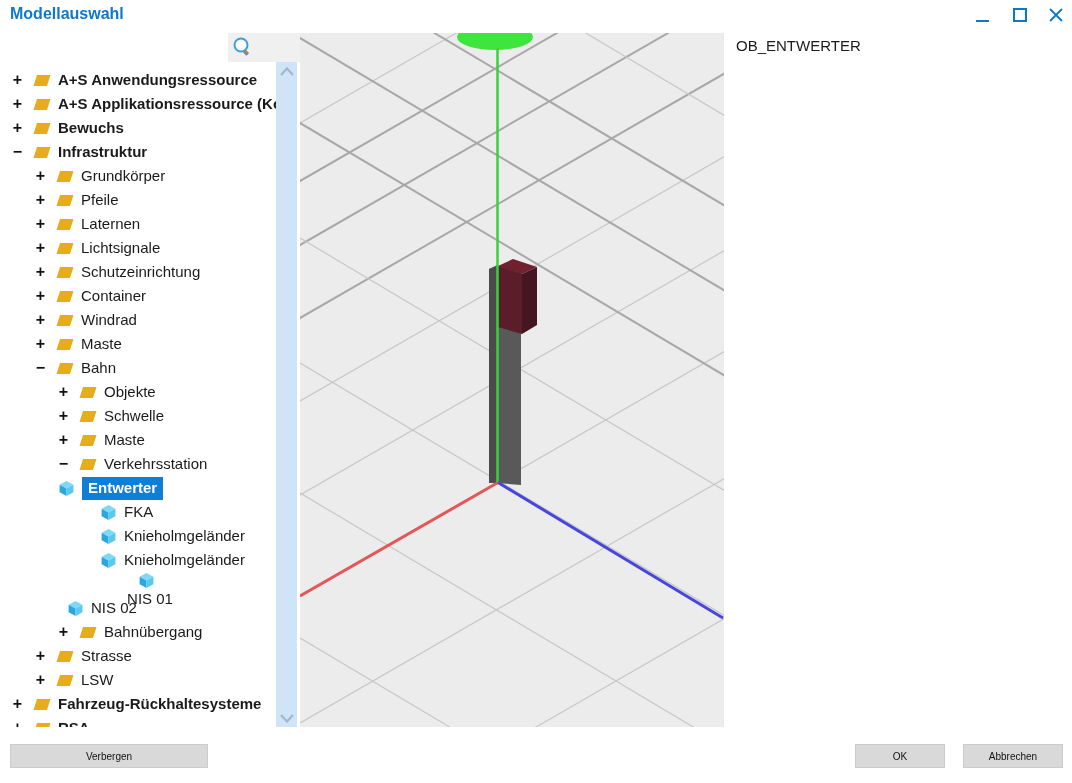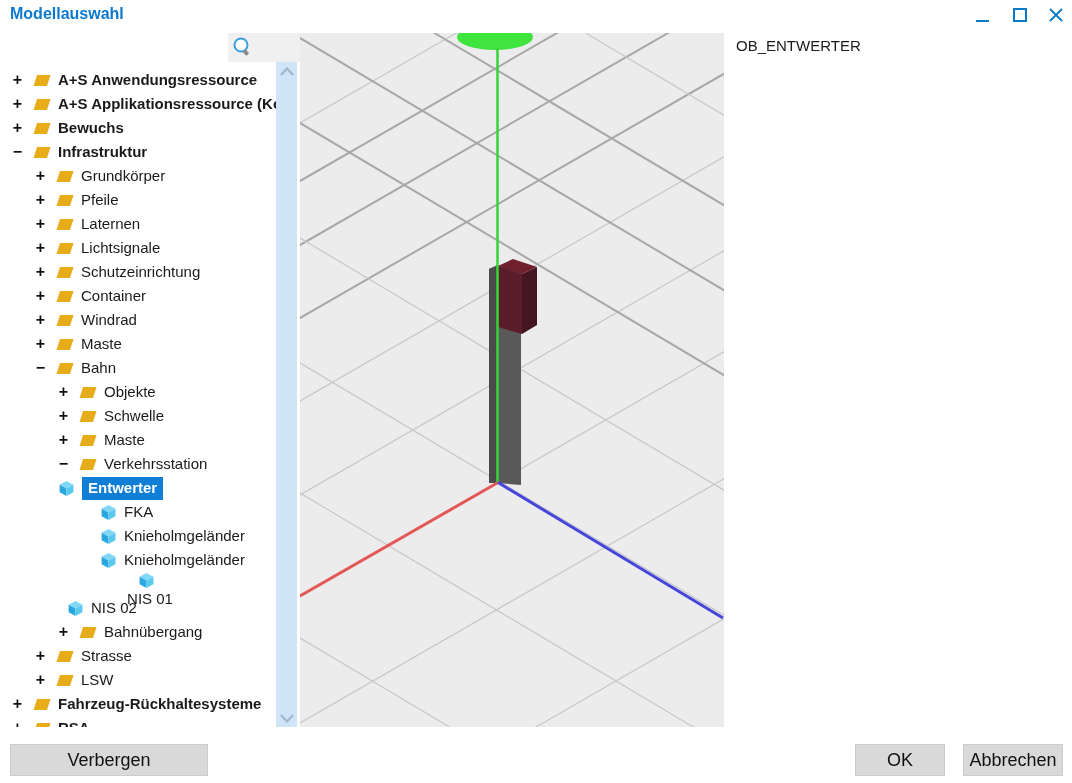--- a/index.html
+++ b/index.html
@@ -40,21 +40,21 @@
   .viewport { position:absolute; left:300px; top:33px; width:424px; height:694px; background:#ececec; overflow:hidden; }
 
   
   .props { position:absolute; left:731px; top:33px; width:341px; height:694px; background:#fff; }
   .prow { display:flex; height:24px; font-size:15px; }
   .plabel { width:154px; background:#f0f0f0; border-bottom:1px solid #ffffff; display:flex; align-items:center; padding-left:6px; color:#1a1a1a; }
   .pvalue { flex:1; display:flex; align-items:center; padding-left:5px; color:#1a1a1a; }
 
   
   .footer { position:absolute; left:0; top:733px; width:1072px; height:50px; background:#fff; }
-  .fbtn { position:absolute; top:11px; height:32px; background:#d9d9d9; border:1px solid #cccccc; font-size:18px; color:#111; font-family:"Liberation Sans", sans-serif; }
+  .fbtn { position:absolute; top:11px; height:24px; background:#d9d9d9; border:1px solid #cccccc; font-size:10px; color:#111; font-family:"Liberation Sans", sans-serif; }
   .btn-verbergen { left:10px;  width:198px; }
   .btn-ok        { left:855px; width:90px;  }
   .btn-abbrechen { left:963px; width:100px; }
 </style>
 </head>
 <body>
 
 <div class="window">
 
   <div class="titlebar">

